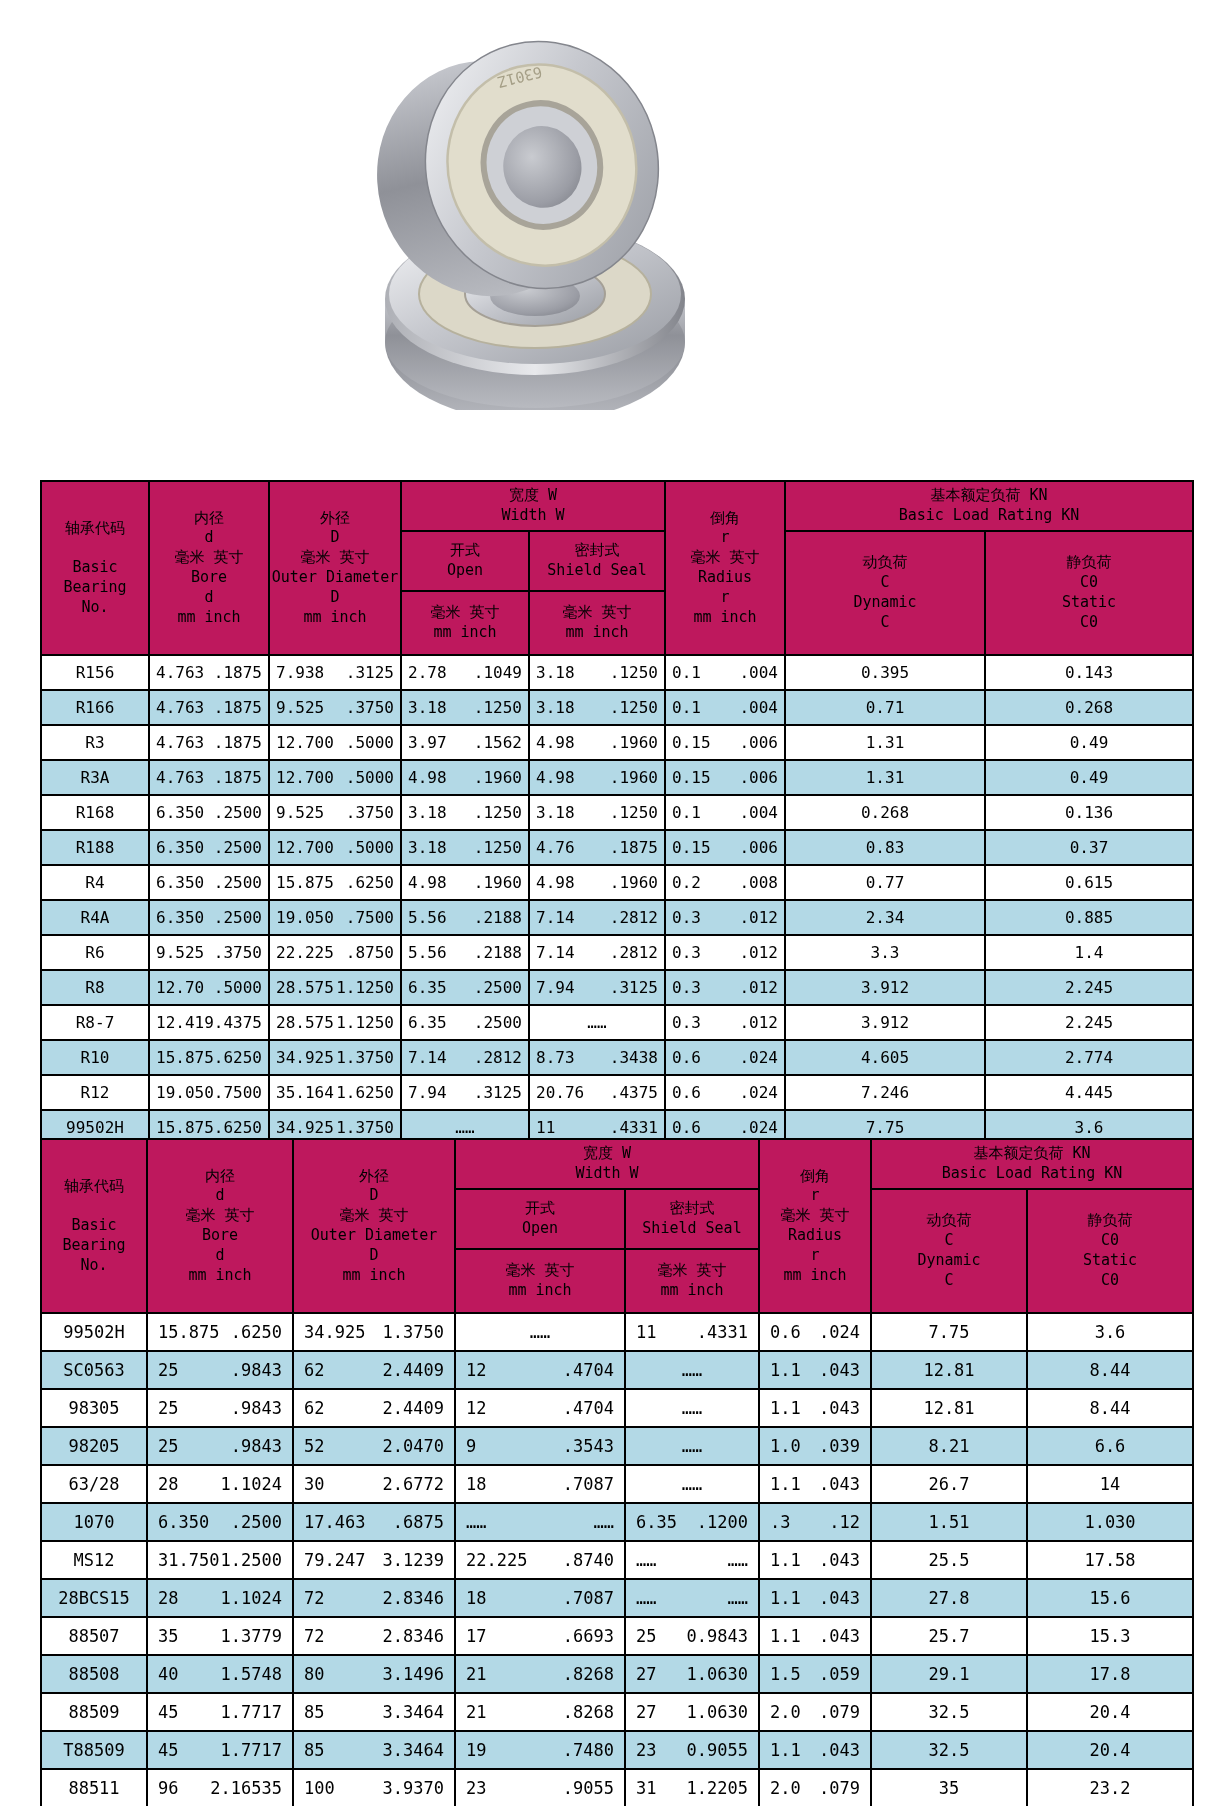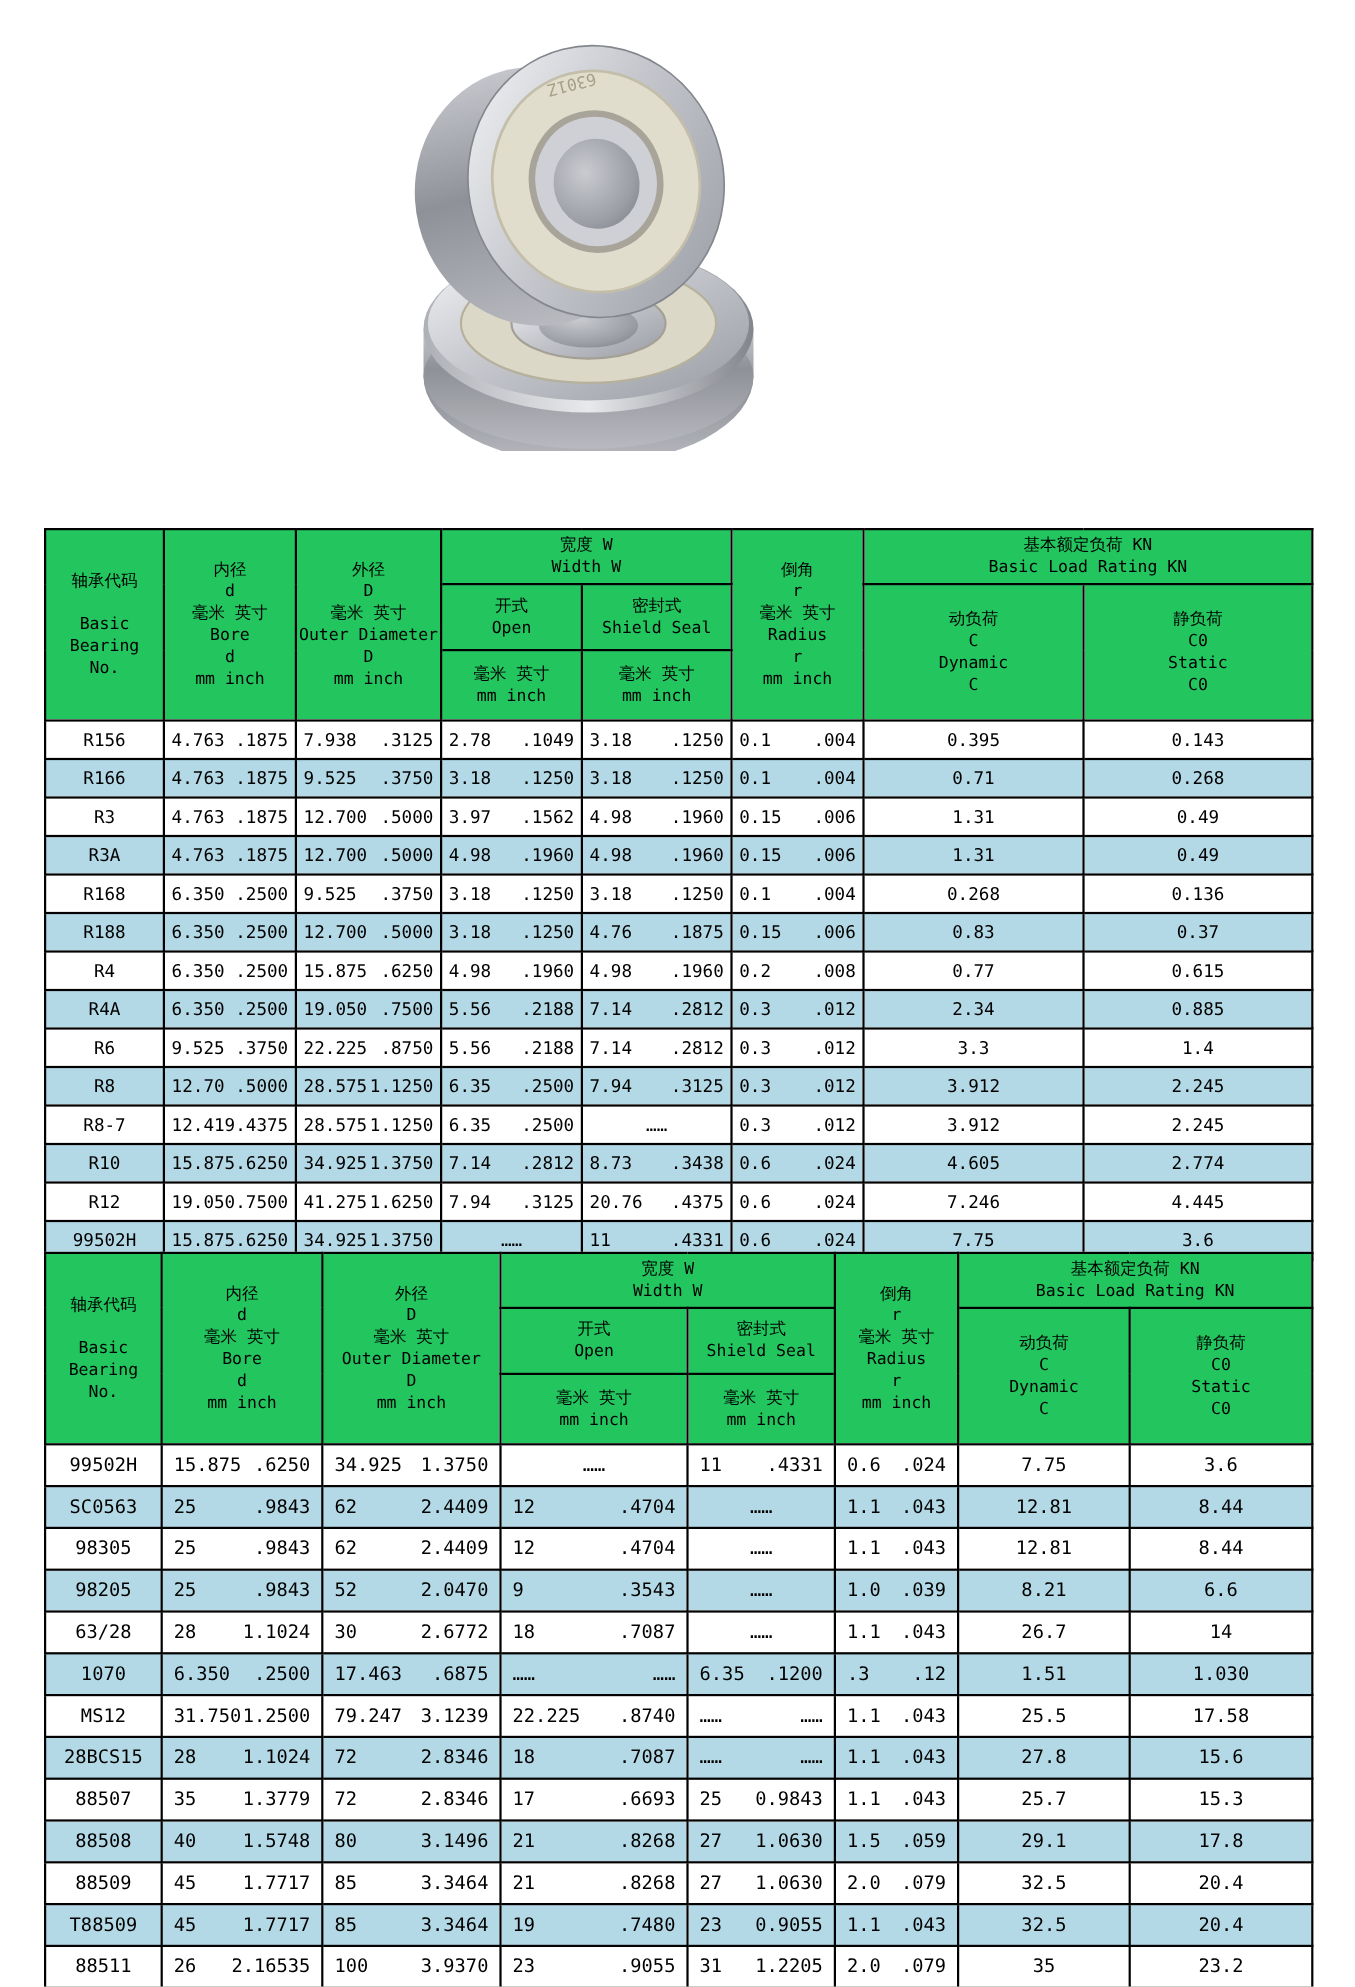--- a/index.html
+++ b/index.html
@@ -9,21 +9,21 @@
   }
   .photo-wrap{position:absolute;left:368px;top:6px;width:344px;height:404px;}
   table.spec{
     position:absolute;left:40px;border-collapse:collapse;table-layout:fixed;
     background:#fff;
   }
   table.spec th,table.spec td{
     border:2px solid #000;padding:0;overflow:hidden;
   }
   table.spec th{
-    background:#22c55e;font-weight:normal;font-size:15px;line-height:1.32;
+    background:#be185d;font-weight:normal;font-size:15px;line-height:1.32;
     white-space:pre-line;text-align:center;vertical-align:middle;
   }
   table.spec td{text-align:center;vertical-align:middle;}
   #table1{top:480px;}
   #table2{top:1138px;}
   #table1 td{font-size:16px;height:33px;}
   #table2 td{font-size:17px;height:36px;}
   tr.alt td{background:#b3d9e6;}
   .hr1{height:50px;}
   .hr2{height:60px;}
@@ -562,21 +562,21 @@
       <tr>
         <td class="single">R12</td>
         <td>
           <div class="pairbox">
             <span>19.050</span>
             <span>.7500</span>
           </div>
         </td>
         <td>
           <div class="pairbox">
-            <span>41.275</span>
+            <span>35.164</span>
             <span>1.6250</span>
           </div>
         </td>
         <td>
           <div class="pairbox">
             <span>7.94</span>
             <span>.3125</span>
           </div>
         </td>
         <td>
@@ -1082,21 +1082,21 @@
             <span>.043</span>
           </div>
         </td>
         <td class="single">32.5</td>
         <td class="single">20.4</td>
       </tr>
       <tr>
         <td class="single">88511</td>
         <td>
           <div class="pairbox">
-            <span>26</span>
+            <span>96</span>
             <span>2.16535</span>
           </div>
         </td>
         <td>
           <div class="pairbox">
             <span>100</span>
             <span>3.9370</span>
           </div>
         </td>
         <td>

